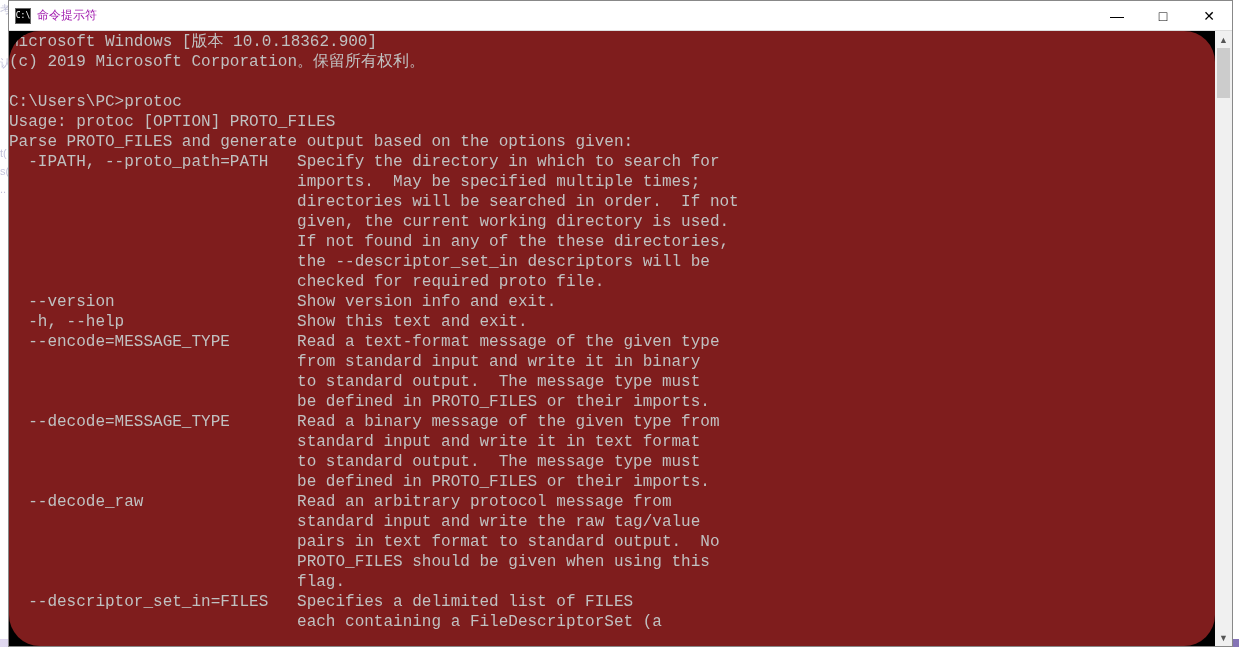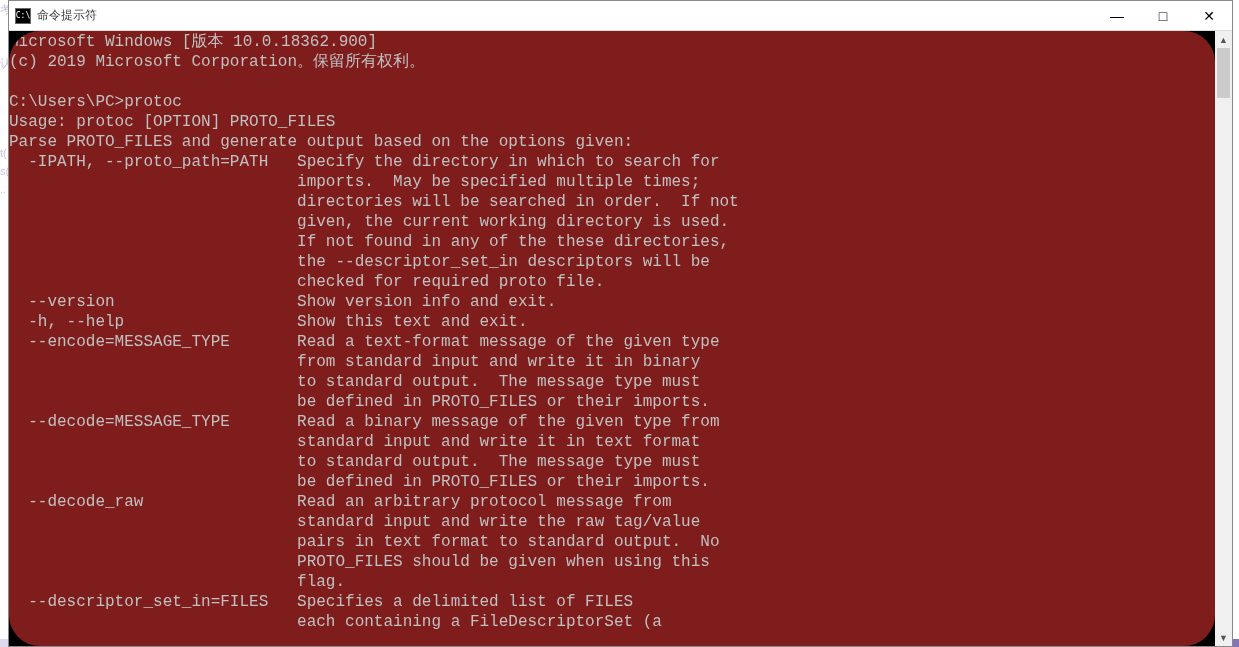--- a/index.html
+++ b/index.html
@@ -51,21 +51,21 @@
       margin-right: 6px;
       display: inline-flex;
       align-items: center;
       justify-content: center;
       color: #fff;
       font-size: 8px;
       font-family: monospace;
     }
     .titlebar .title-text {
       flex: 0 0 auto;
-      color: #404040;
+      color: #a21caf;
       font-family: Liberation Mono, monospace;
     }
     .titlebar .spacer { flex: 1; }
     .tb-btn {
       width: 46px;
       height: 30px;
       display: inline-flex;
       align-items: center;
       justify-content: center;
       font-size: 14px;

